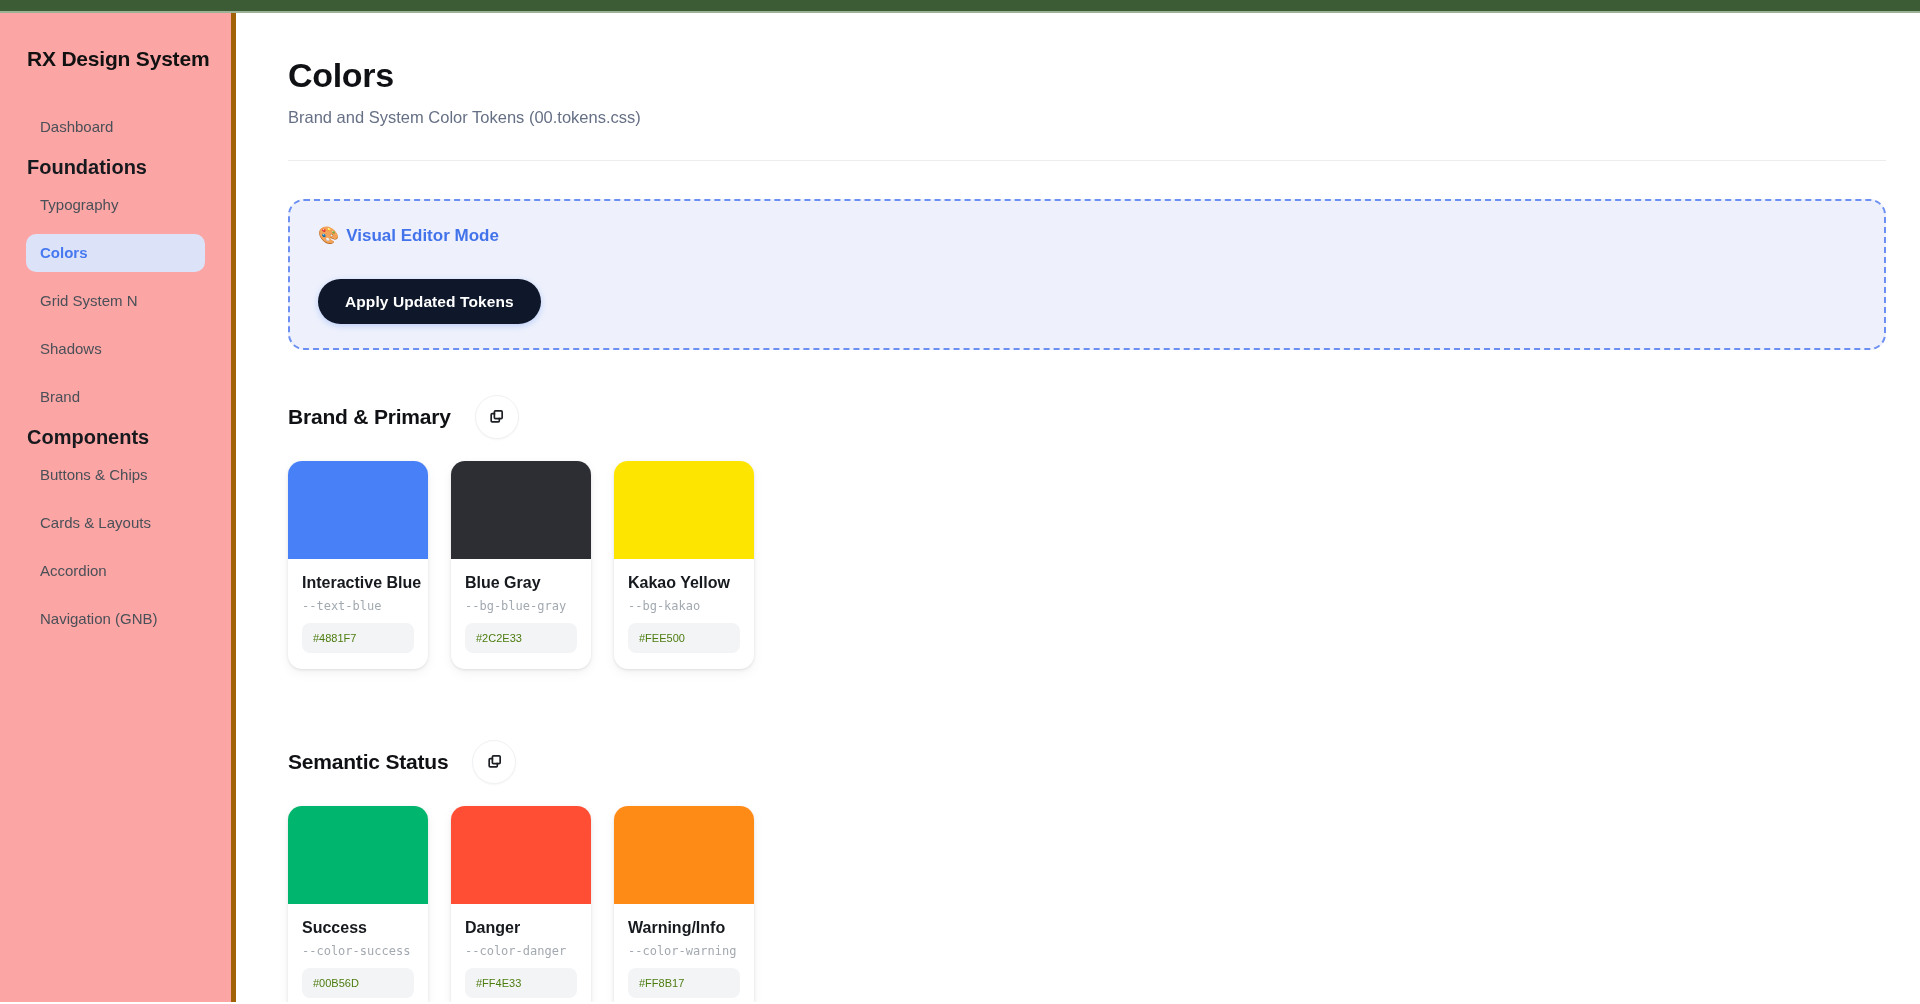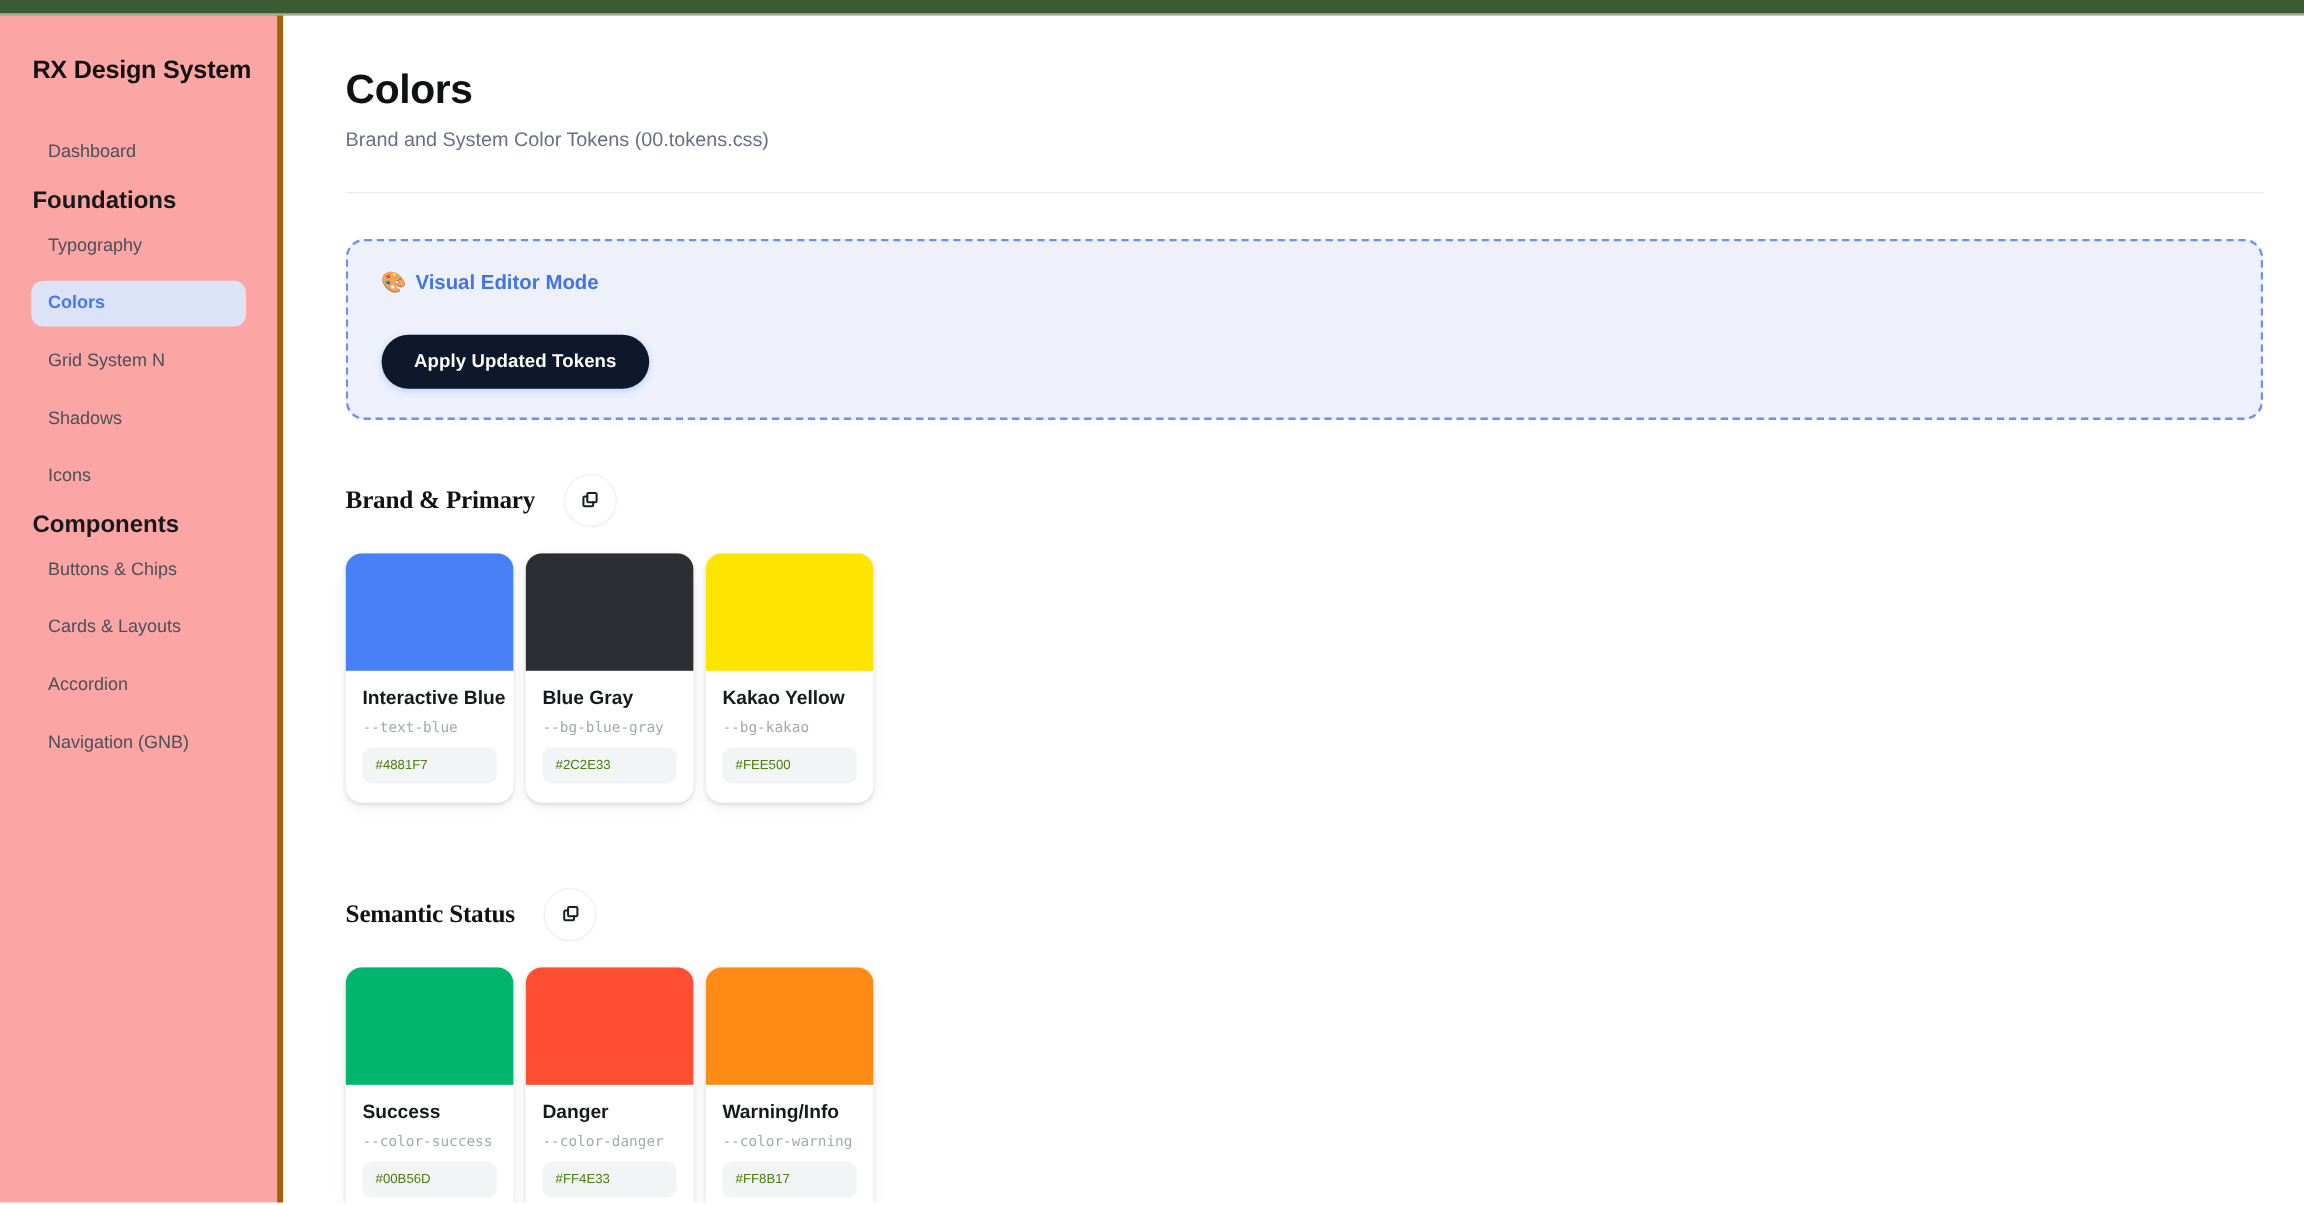--- a/index.html
+++ b/index.html
@@ -107,37 +107,37 @@
     font-family: Liberation Sans, sans-serif;
     font-size: 15.5px; font-weight: 700;
     letter-spacing: 0.1px;
     cursor: pointer;
     box-shadow: 0 2px 6px rgba(72,129,247,0.3);
   }
 
   
   .token-section { margin-top: 44px; }
   .token-section + .token-section { margin-top: 70px; }
-  .section-head { display: flex; align-items: center; height: 45px; font-family: Liberation Serif, serif; }
+  .section-head { display: flex; align-items: center; height: 45px; }
   .section-title {
     font-size: 21px; font-weight: 800; color: #101114;
     letter-spacing: -0.2px;
   }
   .copy-btn {
     margin-left: 24px;
     width: 44px; height: 44px; border-radius: 50%;
     background: #ffffff;
     border: 1px solid #f0f1f3;
     box-shadow: 0 1px 2px rgba(0,0,0,0.04);
     display: flex; align-items: center; justify-content: center;
     cursor: pointer;
   }
   .cards {
     margin-top: 22px;
-    display: flex; gap: 10px;
+    display: flex; gap: 23px;
   }
   .color-card {
     width: 140px;
     background: #ffffff;
     border-radius: 14px;
     box-shadow: 0 1px 3px rgba(0,0,0,0.10), 0 4px 12px rgba(0,0,0,0.05);
     overflow: hidden;
   }
   .swatch {
     height: 98px; width: 100%;
@@ -175,21 +175,21 @@
 
   <aside class="sidebar">
     <div class="sidebar-title">RX Design System</div>
     <nav class="nav" id="sidebar-nav">
         <div class="nav-item">Dashboard</div>
         <div class="nav-section">Foundations</div>
         <div class="nav-item">Typography</div>
         <div class="nav-item selected">Colors</div>
         <div class="nav-item">Grid System N</div>
         <div class="nav-item">Shadows</div>
-        <div class="nav-item">Icons</div>
+        <div class="nav-item">Brand</div>
         <div class="nav-section">Components</div>
         <div class="nav-item">Buttons &amp; Chips</div>
         <div class="nav-item">Cards &amp; Layouts</div>
         <div class="nav-item">Accordion</div>
         <div class="nav-item">Navigation (GNB)</div>
       </nav>
   </aside>
 
   <main class="main">
     <h1 class="page-title">Colors</h1>

